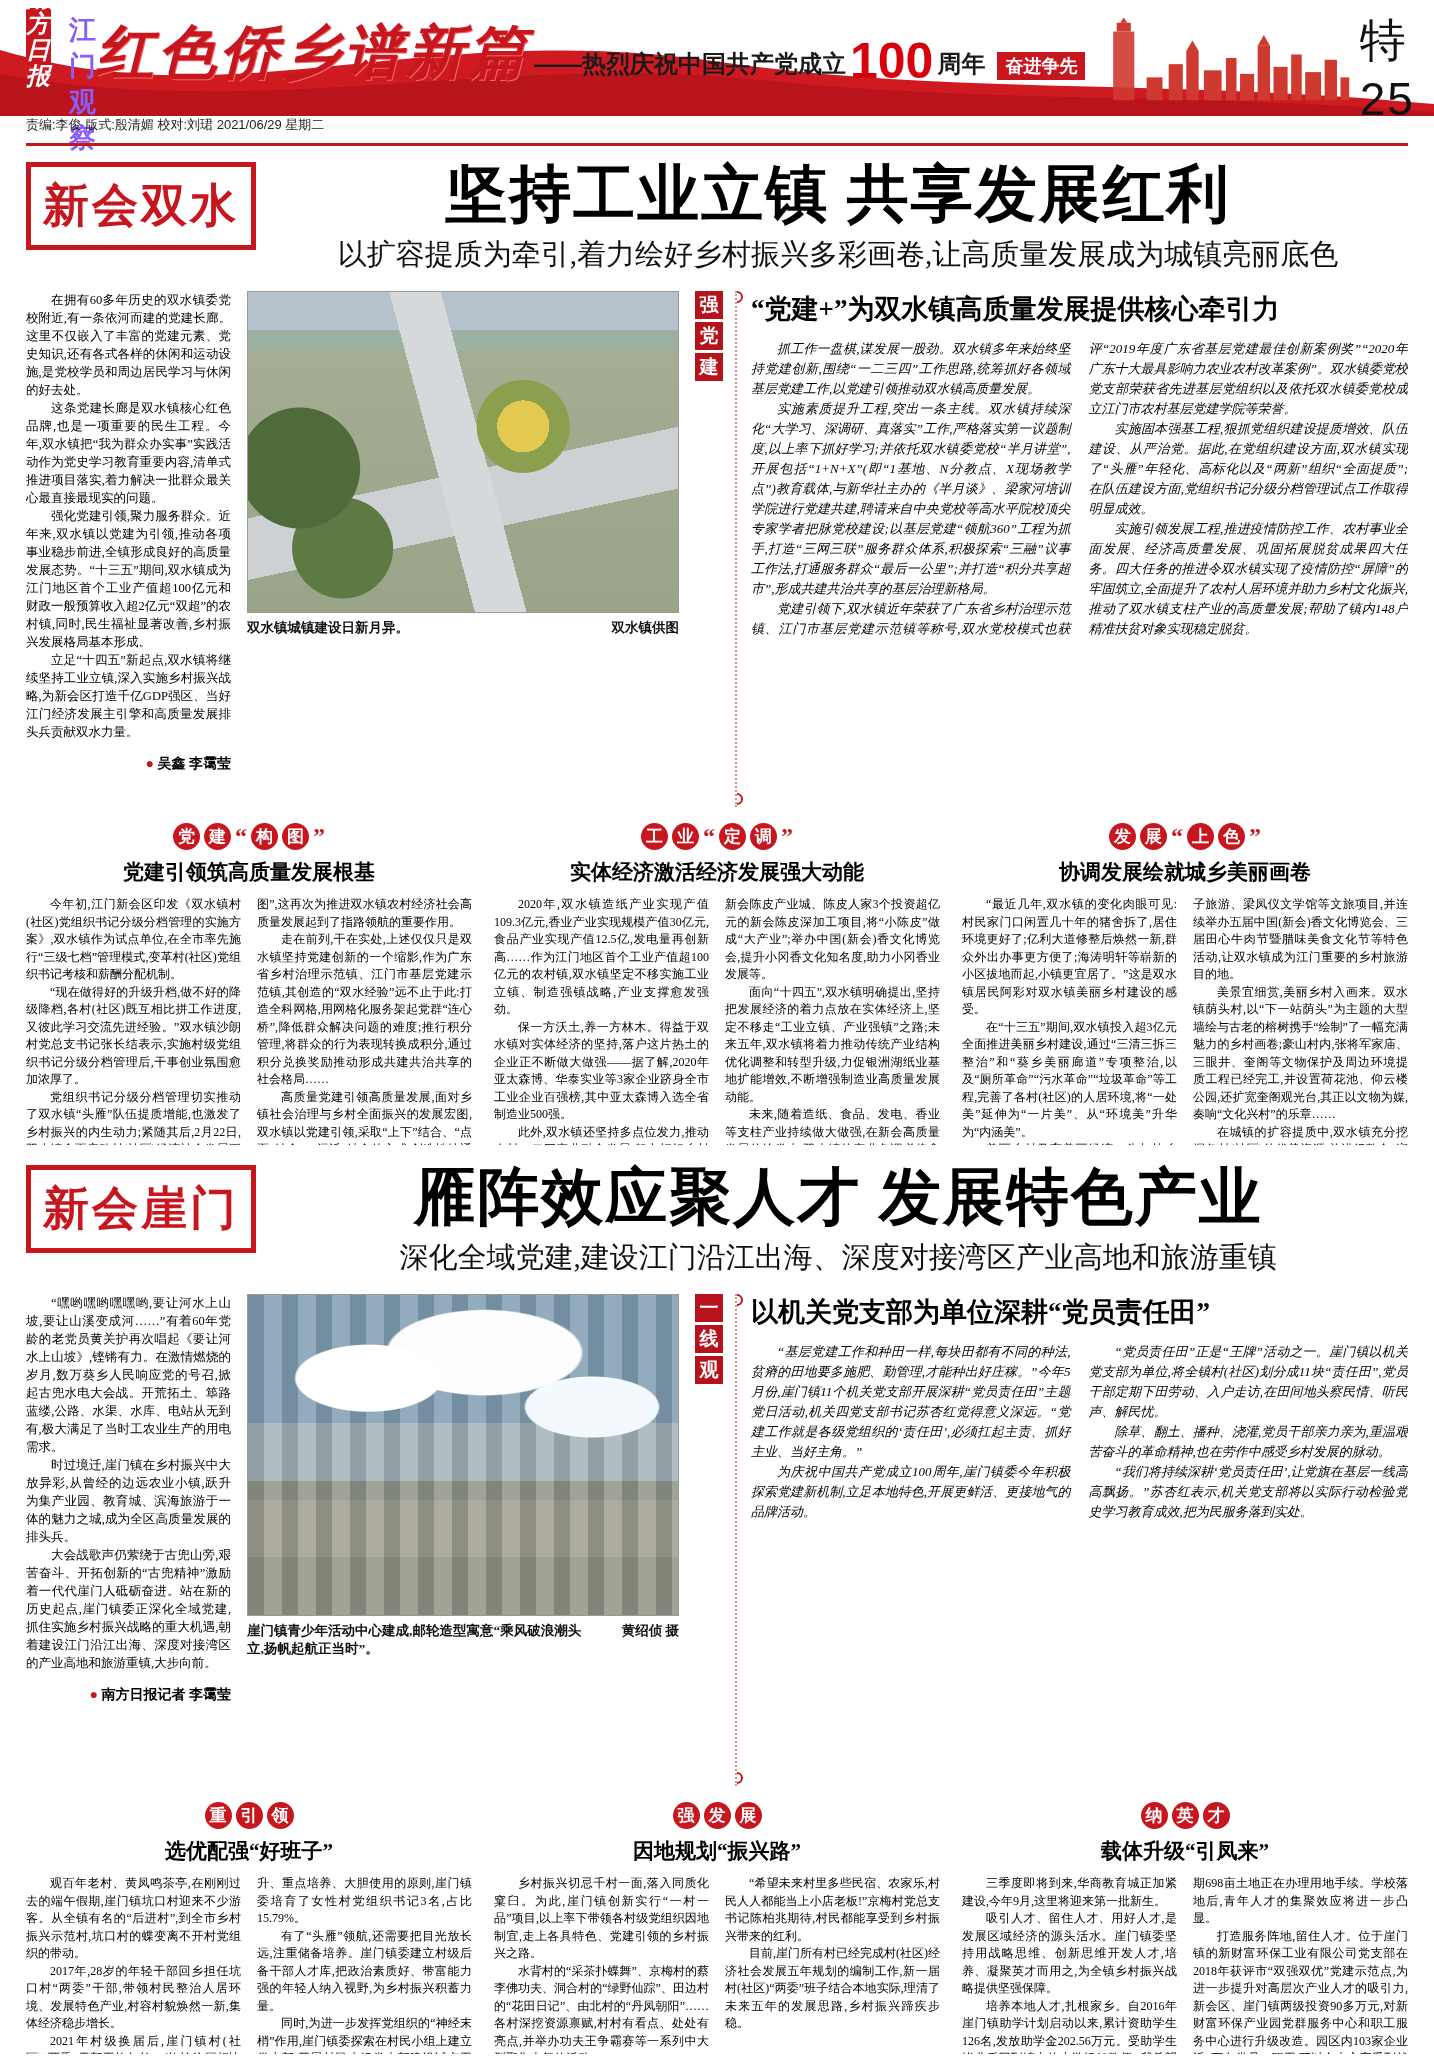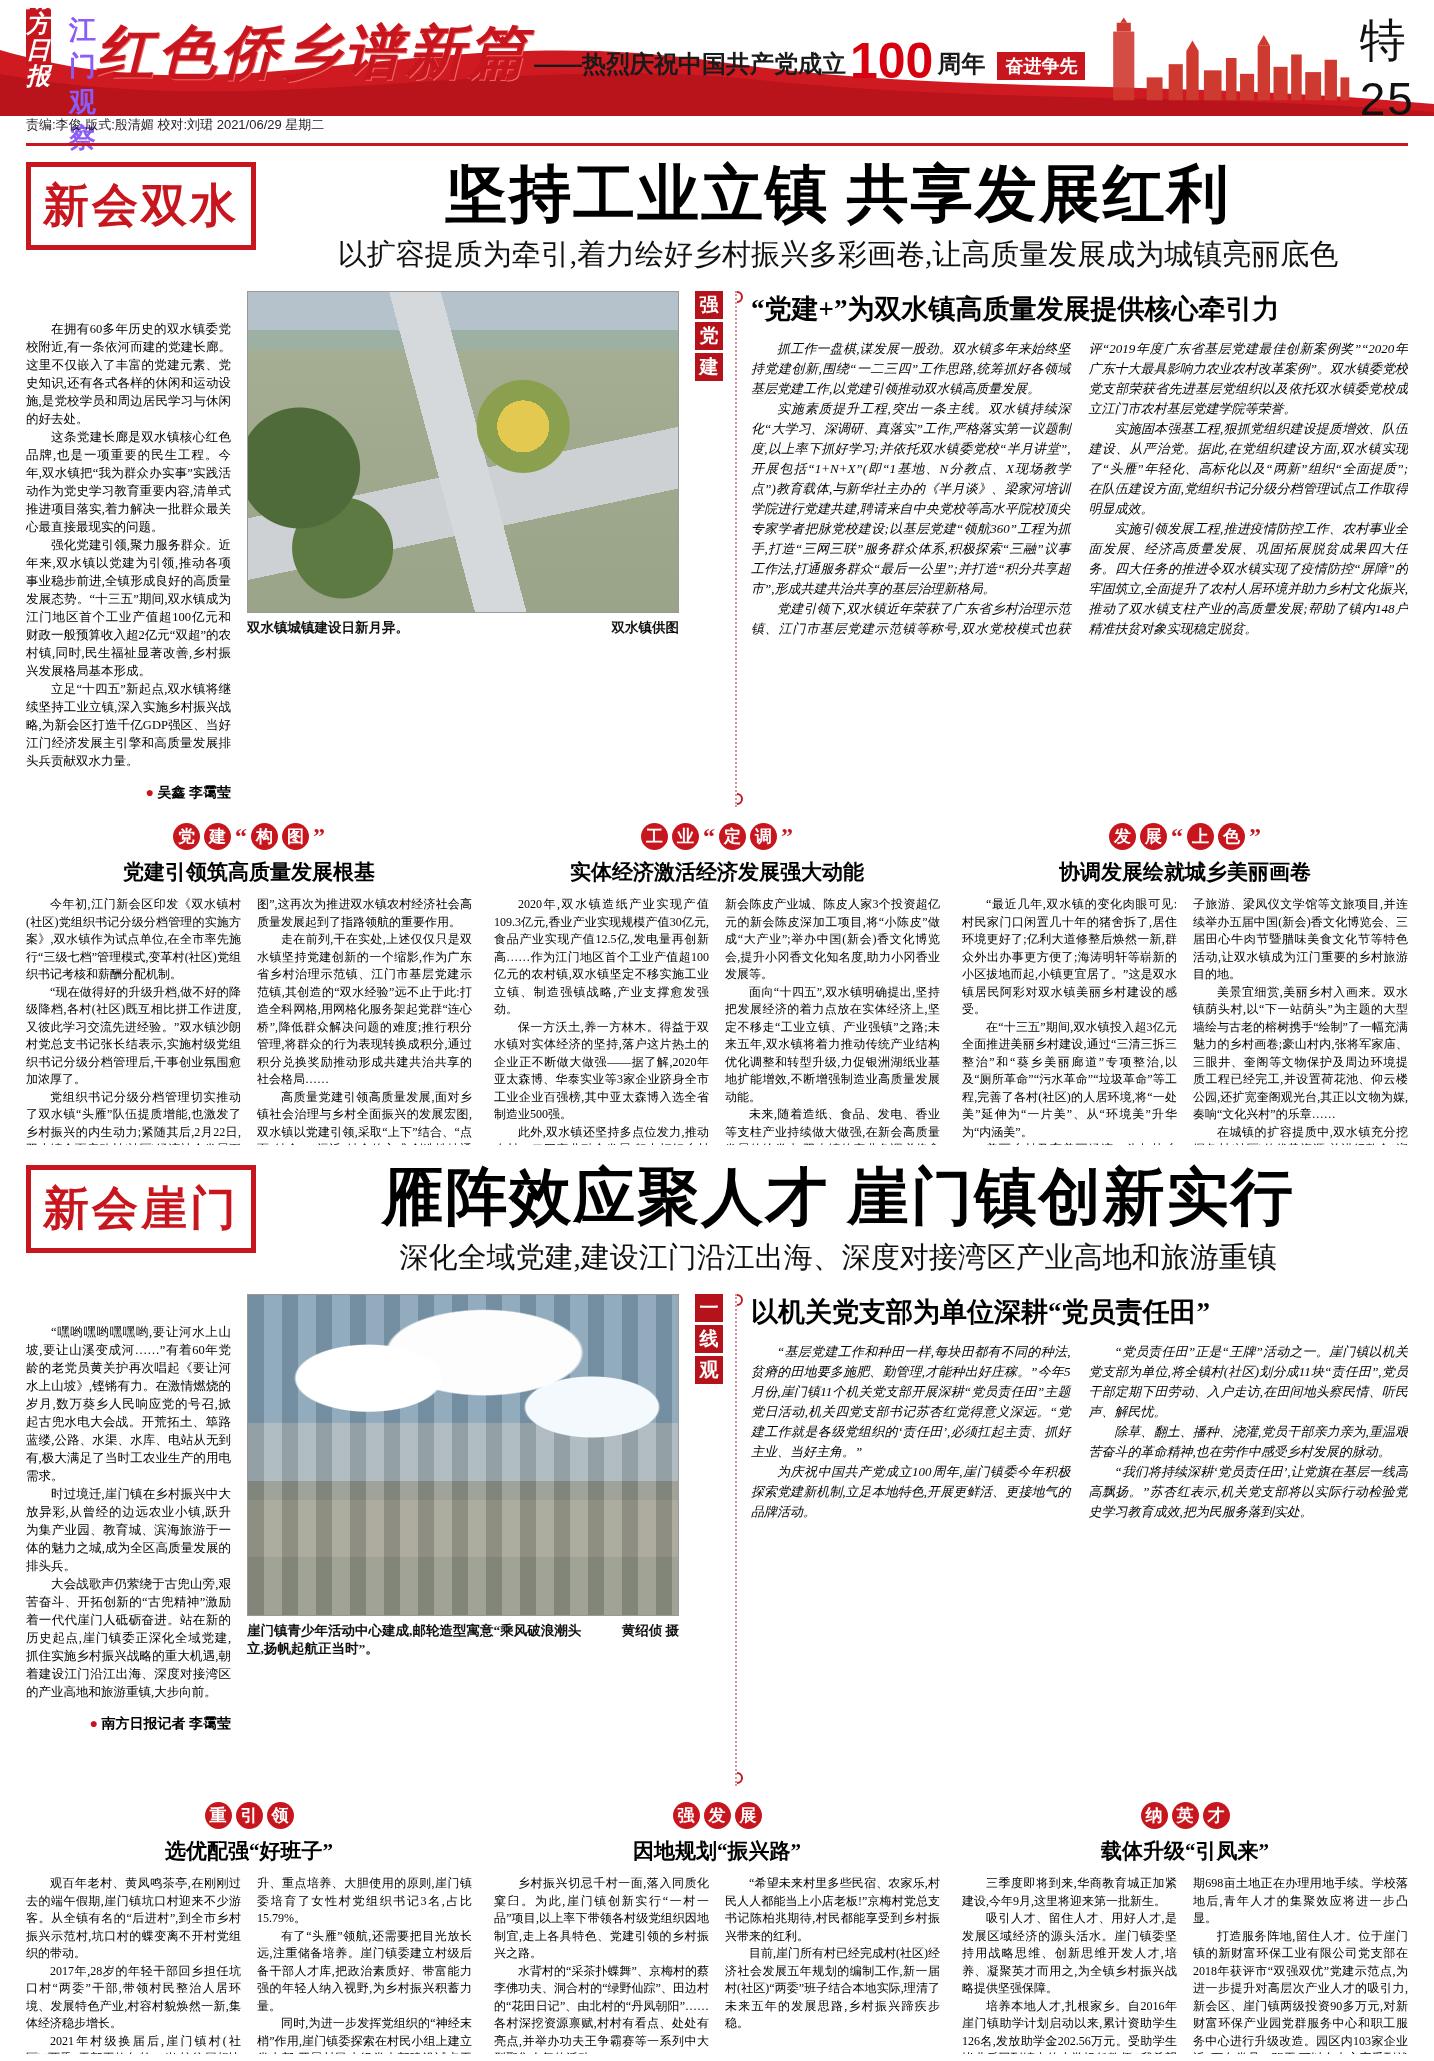--- a/index.html
+++ b/index.html
@@ -23,21 +23,21 @@
   .edition-line { position:relative; z-index:2; text-align:left; font-size:13px; color:#222; height:30px; border-bottom:3px solid #c8161e; padding-right:2px; font-family:"Liberation Sans",sans-serif; }
 
   
   .art-head { display:flex; align-items:flex-start; margin-top:16px; }
   .badge { border:5px solid #c8161e; color:#c8161e; font-size:46px; font-weight:900; padding:8px 12px; letter-spacing:3px; white-space:nowrap; font-family:"Liberation Sans",sans-serif; }
   .heads { flex:1; text-align:center;padding-left:12px; }
   h1.headline { font-size:62px; letter-spacing:2px; color:#000; font-weight:900; line-height:1.05; }
   h2.subhead { font-size:29px; font-weight:normal; margin-top:8px; color:#111; }
   .art-main { display:grid; grid-template-columns:205px 432px 1fr; gap:16px; margin-top:16px; overflow:hidden; }
   .a1-main { height:516px; } .a2-main { height:492px; }
-  .col-intro { font-size:12.5px; line-height:18px; text-align:justify; overflow:hidden; display:flex; flex-direction:column;margin-top:29px; }
+  .col-intro { font-size:12.5px; line-height:18px; text-align:justify; overflow:hidden; display:flex; flex-direction:column; }
   .col-intro p, .sec-body p, .kaiti p { text-indent:2em; }
   .byline { text-align:right; margin-top:14px; font-size:14px; font-weight:bold; }
   .byline .dot { color:#c8161e; }
   figure { display:flex; flex-direction:column;font-weight:bold; }
   .photo { width:100%; border:1px solid #999; }
   .photo1 { height:322px;
     background:
       radial-gradient(circle at 64% 42%, #e3c94f 0 26px, #8aa04f 26px 46px, rgba(0,0,0,0) 47px),
       radial-gradient(circle at 12% 55%, #4f6b3a 0 60px, rgba(0,0,0,0) 61px),
       radial-gradient(circle at 22% 80%, #5d7a42 0 50px, rgba(0,0,0,0) 51px),
@@ -239,21 +239,21 @@
             <p>在城镇的扩容提质中,双水镇充分挖掘各村(社区)的优势资源,并进行整合“润色”,最终绘就了一幅美丽的城乡画卷。</p>
           </div>
       </section>
     </div>
   </article>
 
   <article style="margin-top:20px">
     <div class="art-head">
       <div class="badge" data-bind="article2.badge">新会崖门</div>
       <div class="heads">
-        <h1 class="headline" data-bind="article2.headline">雁阵效应聚人才  崖门镇创新实行</h1>
+        <h1 class="headline" data-bind="article2.headline">雁阵效应聚人才  发展特色产业</h1>
         <h2 class="subhead" data-bind="article2.subhead">深化全域党建,建设江门沿江出海、深度对接湾区产业高地和旅游重镇</h2>
       </div>
     </div>
 
     <div class="art-main a2-main">
       <div class="col-intro">
         <div data-bind-list="article2.intro">
             <p>“嘿哟嘿哟嘿嘿哟,要让河水上山坡,要让山溪变成河……”有着60年党龄的老党员黄关护再次唱起《要让河水上山坡》,铿锵有力。在激情燃烧的岁月,数万葵乡人民响应党的号召,掀起古兜水电大会战。开荒拓土、筚路蓝缕,公路、水渠、水库、电站从无到有,极大满足了当时工农业生产的用电需求。</p>
             <p>时过境迁,崖门镇在乡村振兴中大放异彩,从曾经的边远农业小镇,跃升为集产业园、教育城、滨海旅游于一体的魅力之城,成为全区高质量发展的排头兵。</p>
             <p>大会战歌声仍萦绕于古兜山旁,艰苦奋斗、开拓创新的“古兜精神”激励着一代代崖门人砥砺奋进。站在新的历史起点,崖门镇委正深化全域党建,抓住实施乡村振兴战略的重大机遇,朝着建设江门沿江出海、深度对接湾区的产业高地和旅游重镇,大步向前。</p>

